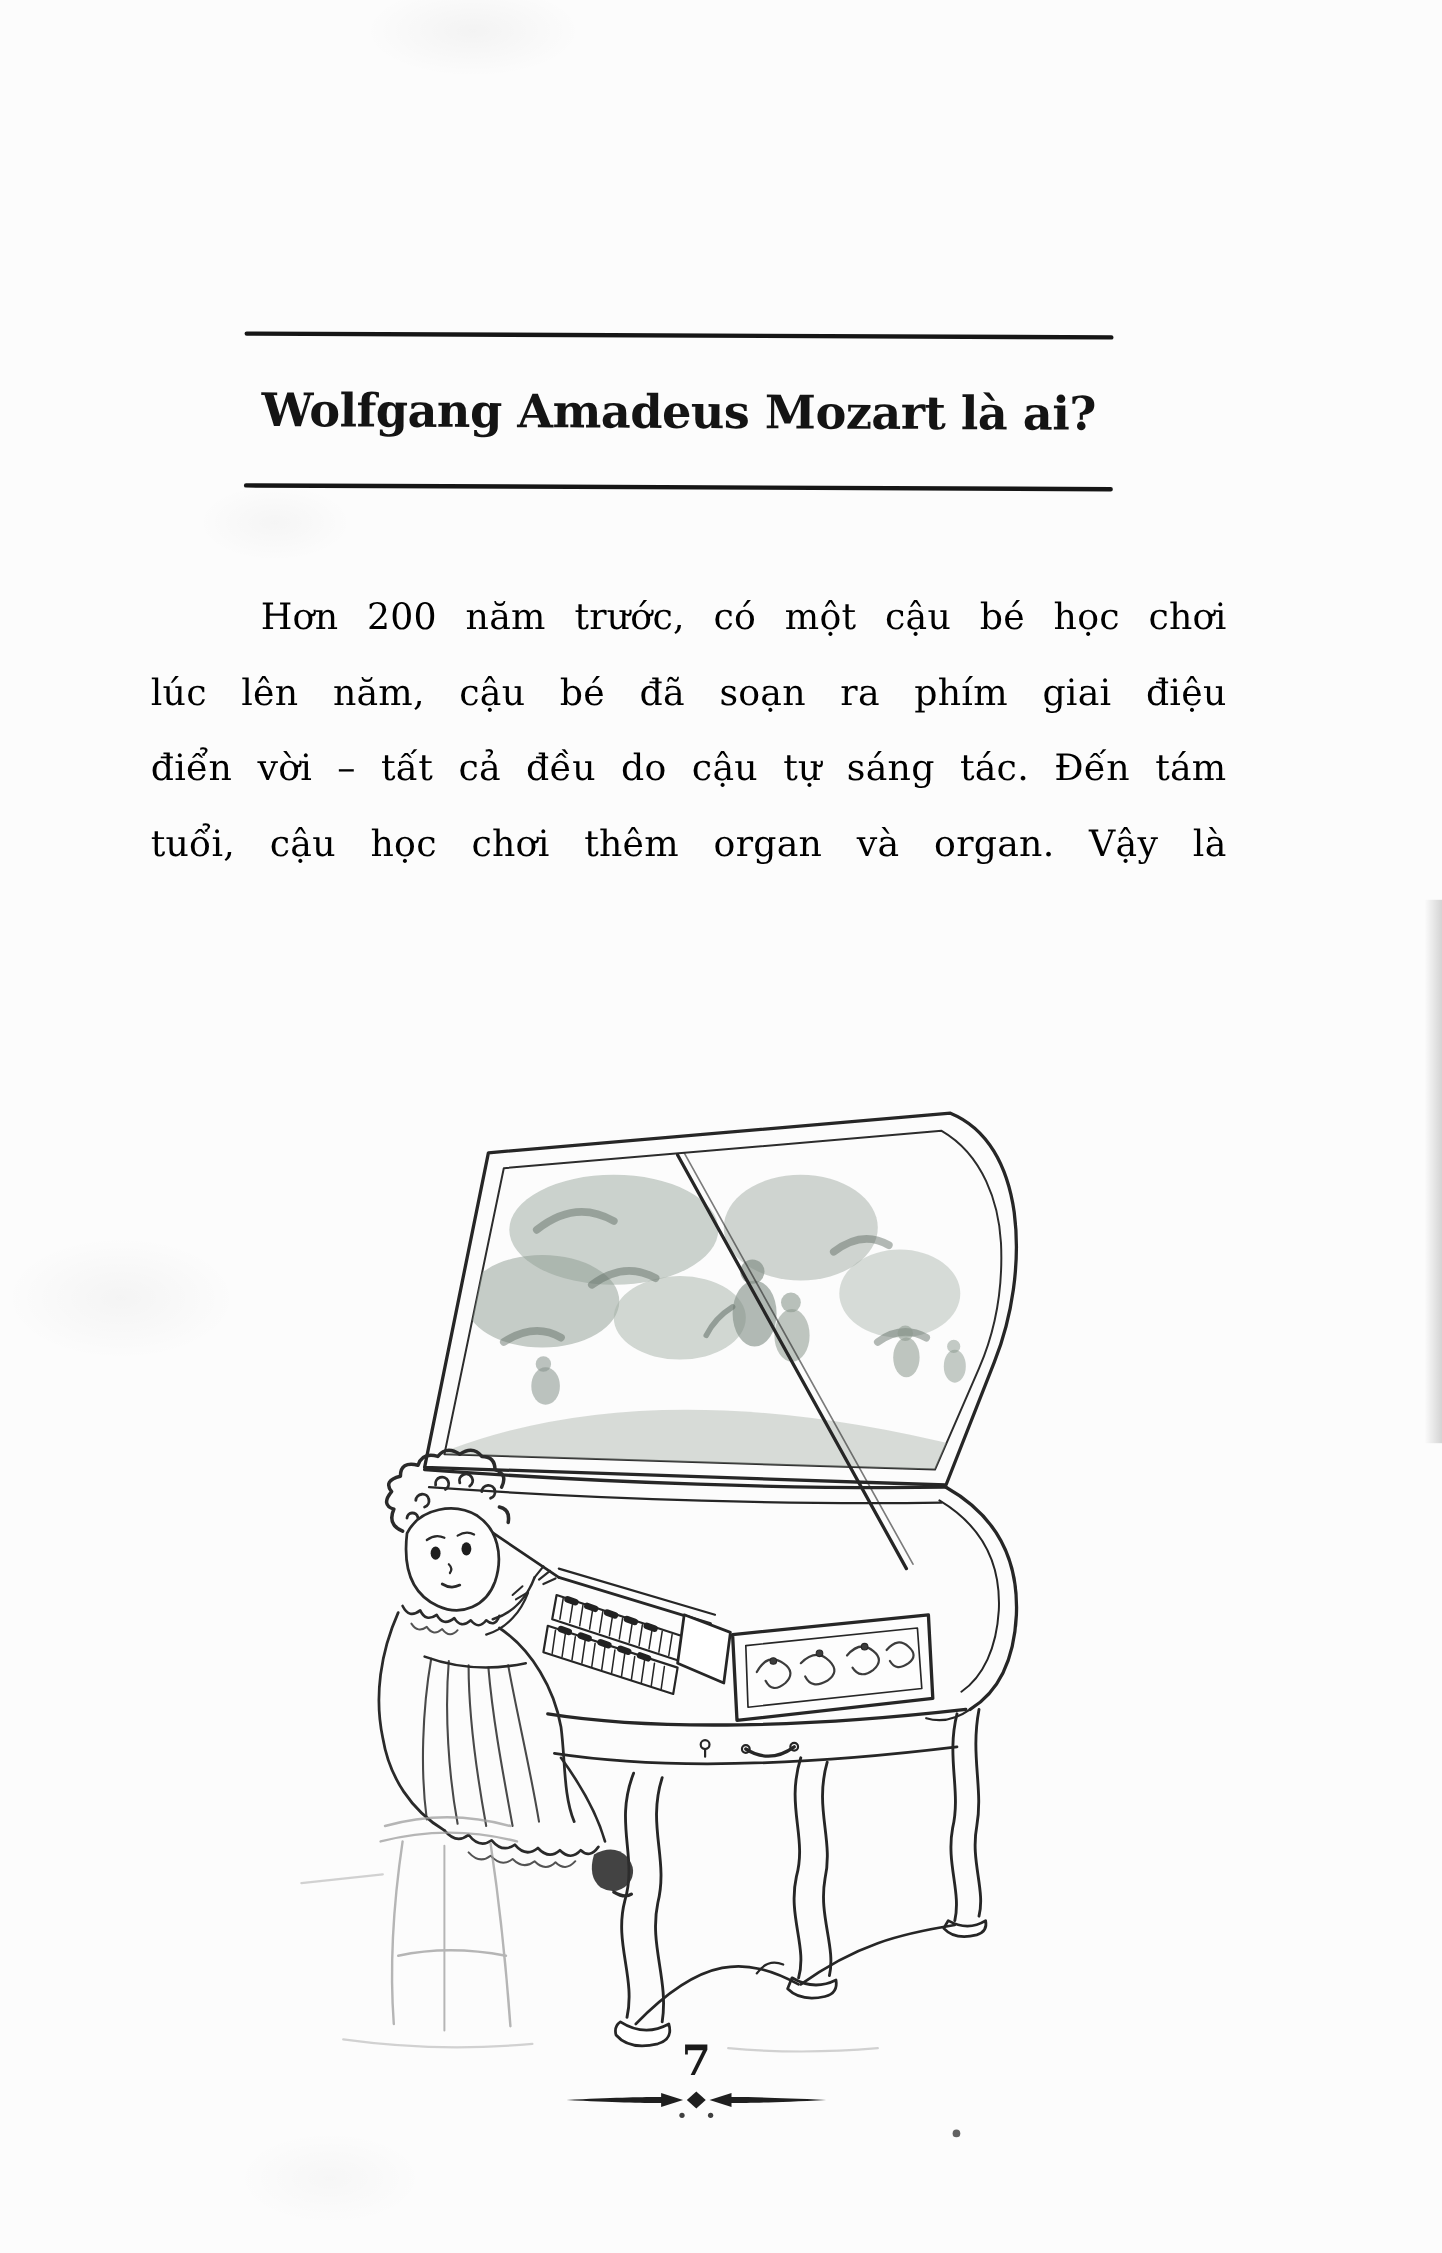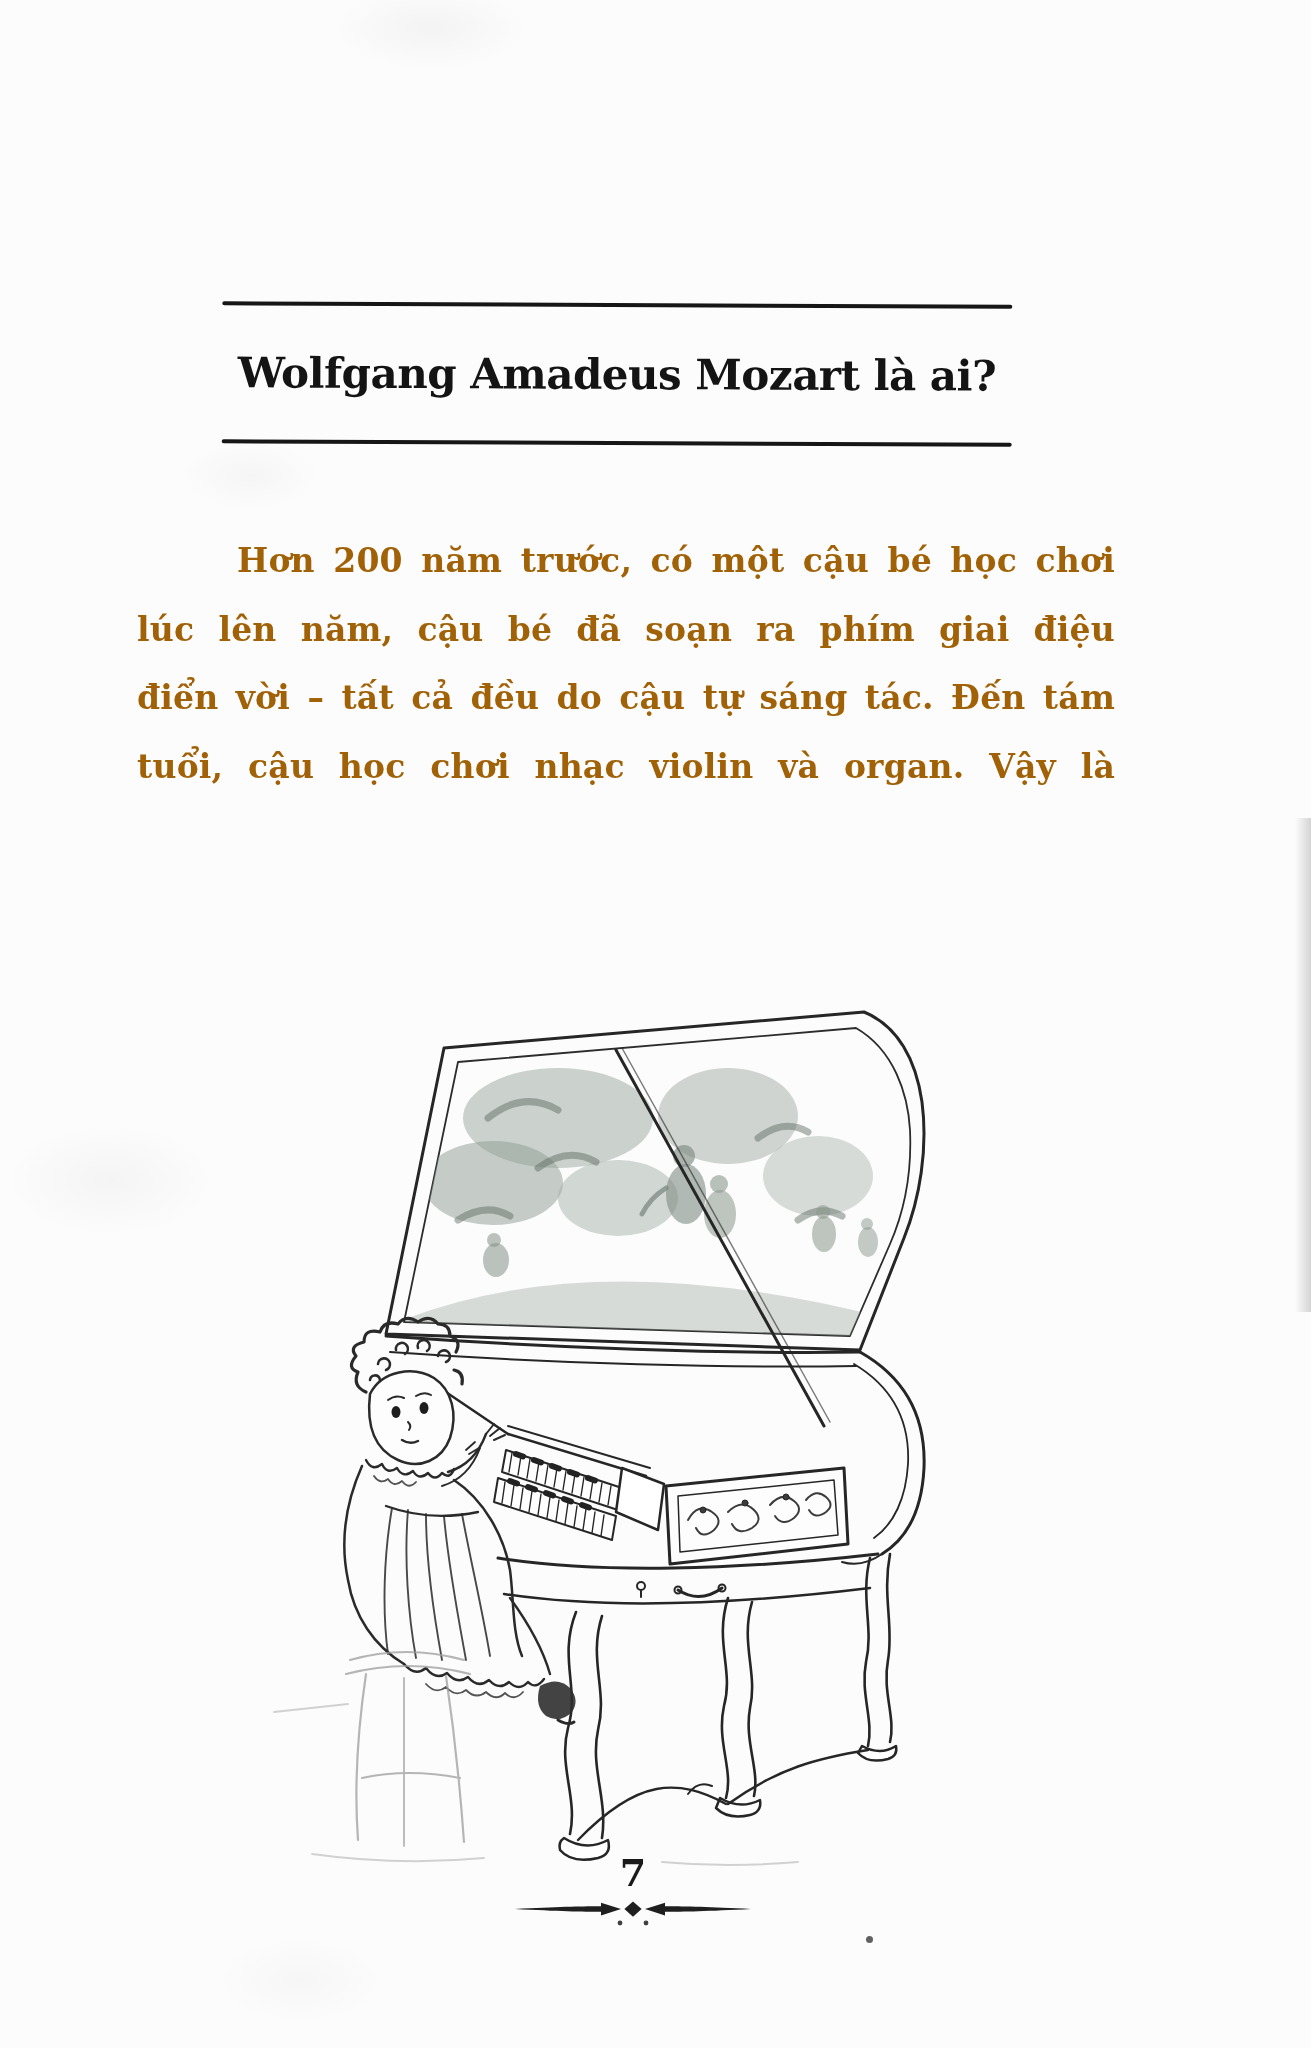--- a/index.html
+++ b/index.html
@@ -17,21 +17,21 @@
   .title-block{position:absolute;left:222px;top:303px;width:790px;transform:rotate(0.25deg);}
   .title-rule{height:4px;background:#161616;border-radius:2px;}
   .chapter-title{
     margin:0;height:134px;display:flex;align-items:center;justify-content:center;
     font-size:42px;font-weight:bold;letter-spacing:-0.5px;white-space:nowrap;
     color:#141414;
   }
   .paragraph{position:absolute;left:137px;top:527px;width:978px;}
   .para-line{
     height:68.5px;line-height:68.5px;overflow:hidden;
-    font-size:33px;font-weight:bold;color:#a16207;letter-spacing:0.2px;
+    font-size:33px;font-weight:normal;color:#000000;letter-spacing:0.2px;
     text-align:justify;text-align-last:justify;white-space:nowrap;
   }
   .para-line.first{text-indent:100px;}
   .para-line.last{text-align-last:left;}
   .illustration{position:absolute;left:258px;top:998px;}
   .page-footer{position:absolute;left:513px;top:1852px;width:240px;text-align:center;}
   .page-number{font-size:38px;font-weight:bold;line-height:42px;color:#1a1a1a;}
   .footer-ornament{display:block;margin:2px auto 0;}
   .edge-shadow{
     position:absolute;right:0;top:818px;width:16px;height:494px;
@@ -49,21 +49,21 @@
 <div class="title-block">
   <div class="title-rule"></div>
   <h1 class="chapter-title">Wolfgang Amadeus Mozart là ai?</h1>
   <div class="title-rule"></div>
 </div>
 
 <div class="paragraph">
   <div class="para-line first">Hơn 200 năm trước, có một cậu bé học chơi</div>
   <div class="para-line">lúc lên năm, cậu bé đã soạn ra phím giai điệu</div>
   <div class="para-line">điển vời – tất cả đều do cậu tự sáng tác. Đến tám</div>
-  <div class="para-line">tuổi, cậu học chơi nhạc violin và organ. Vậy là</div>
+  <div class="para-line">tuổi, cậu học chơi thêm organ và organ. Vậy là</div>
 </div>
 
 <svg class="illustration" width="680" height="870" viewBox="0 0 680 870" fill="none" stroke-linecap="round" stroke-linejoin="round">
   <defs>
     <clipPath id="lidClip">
       <path d="M200,64 L598,30 C636,52 650,96 652,132 C654,176 646,214 632,246 L592,338 L146,324 Z"></path>
     </clipPath>
   </defs>
 
   <g>

